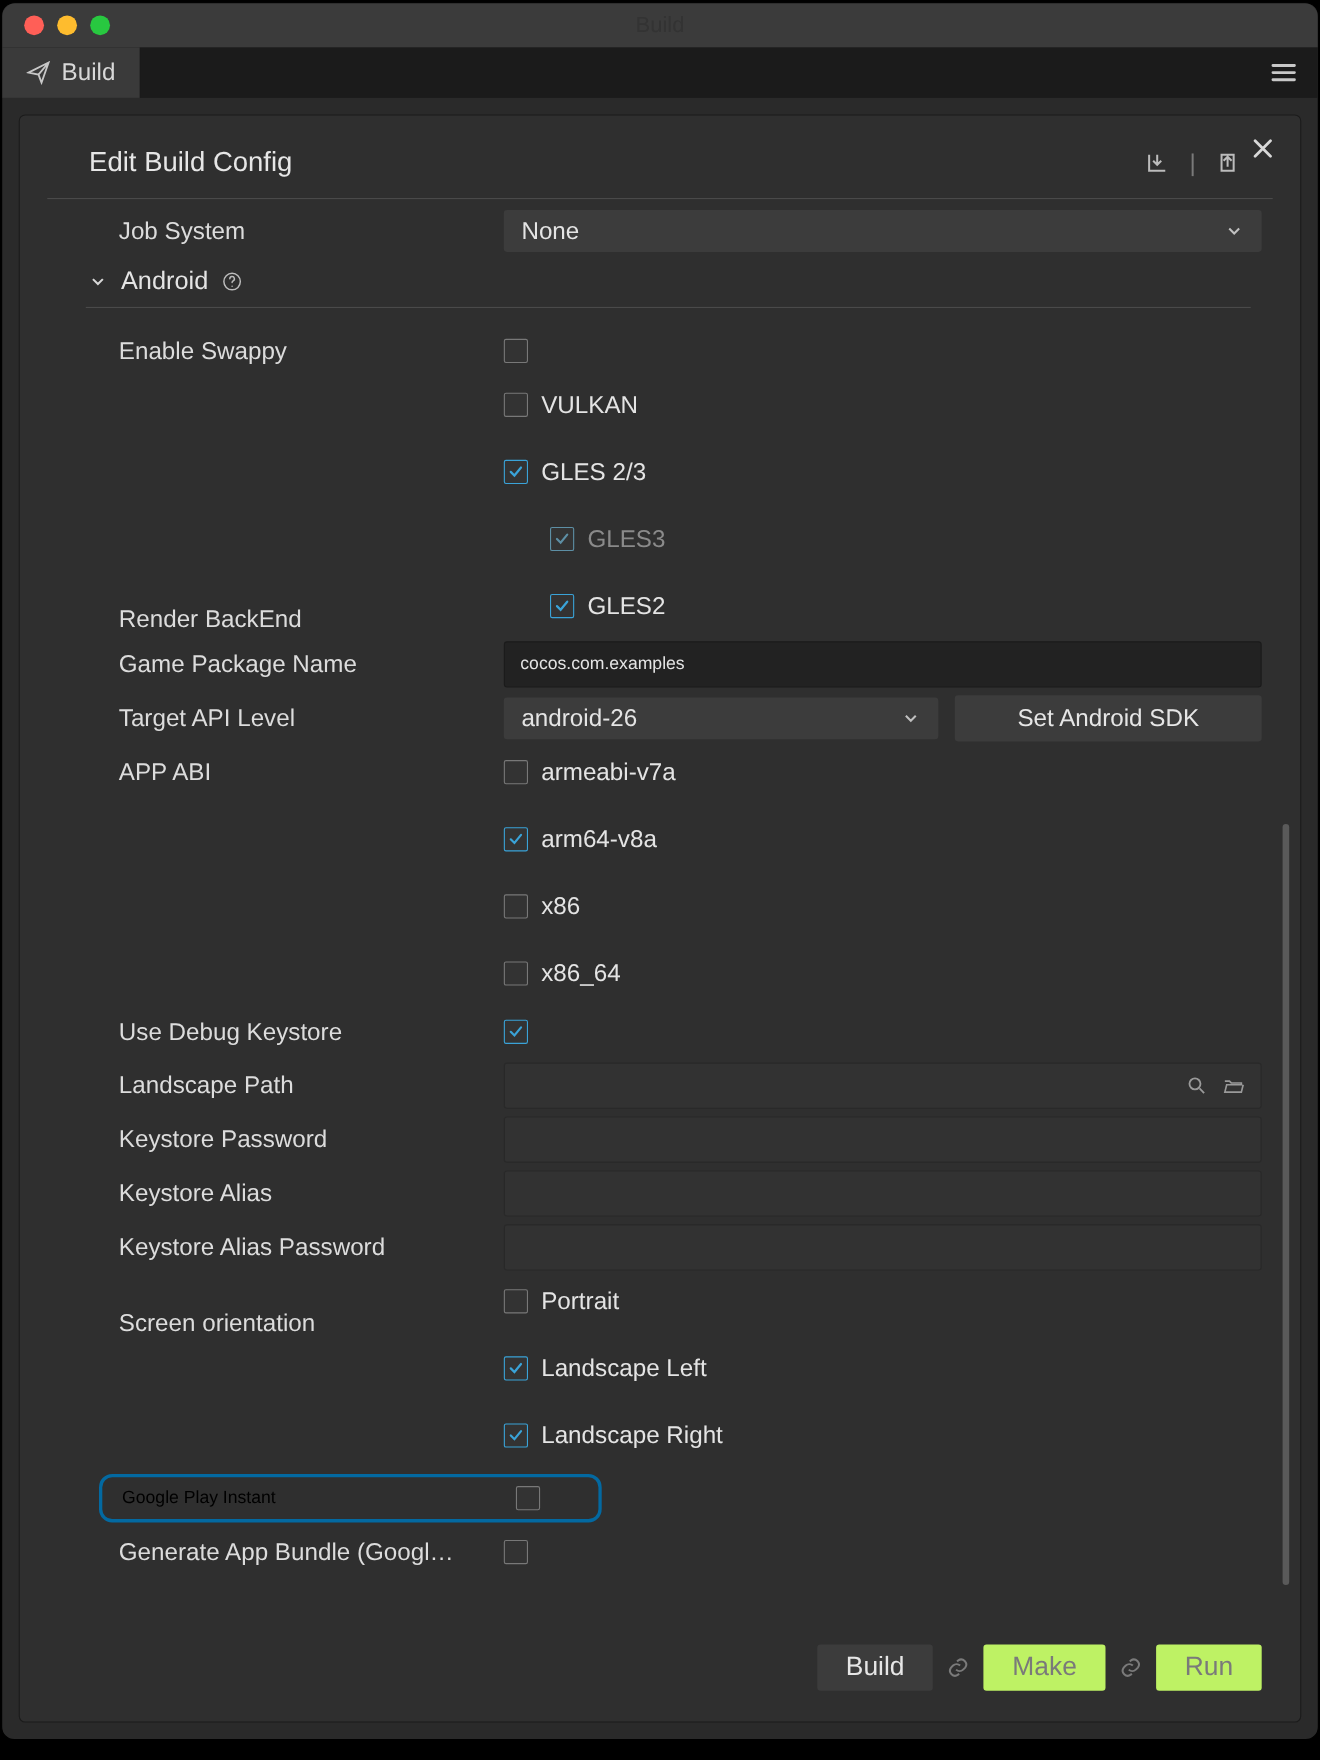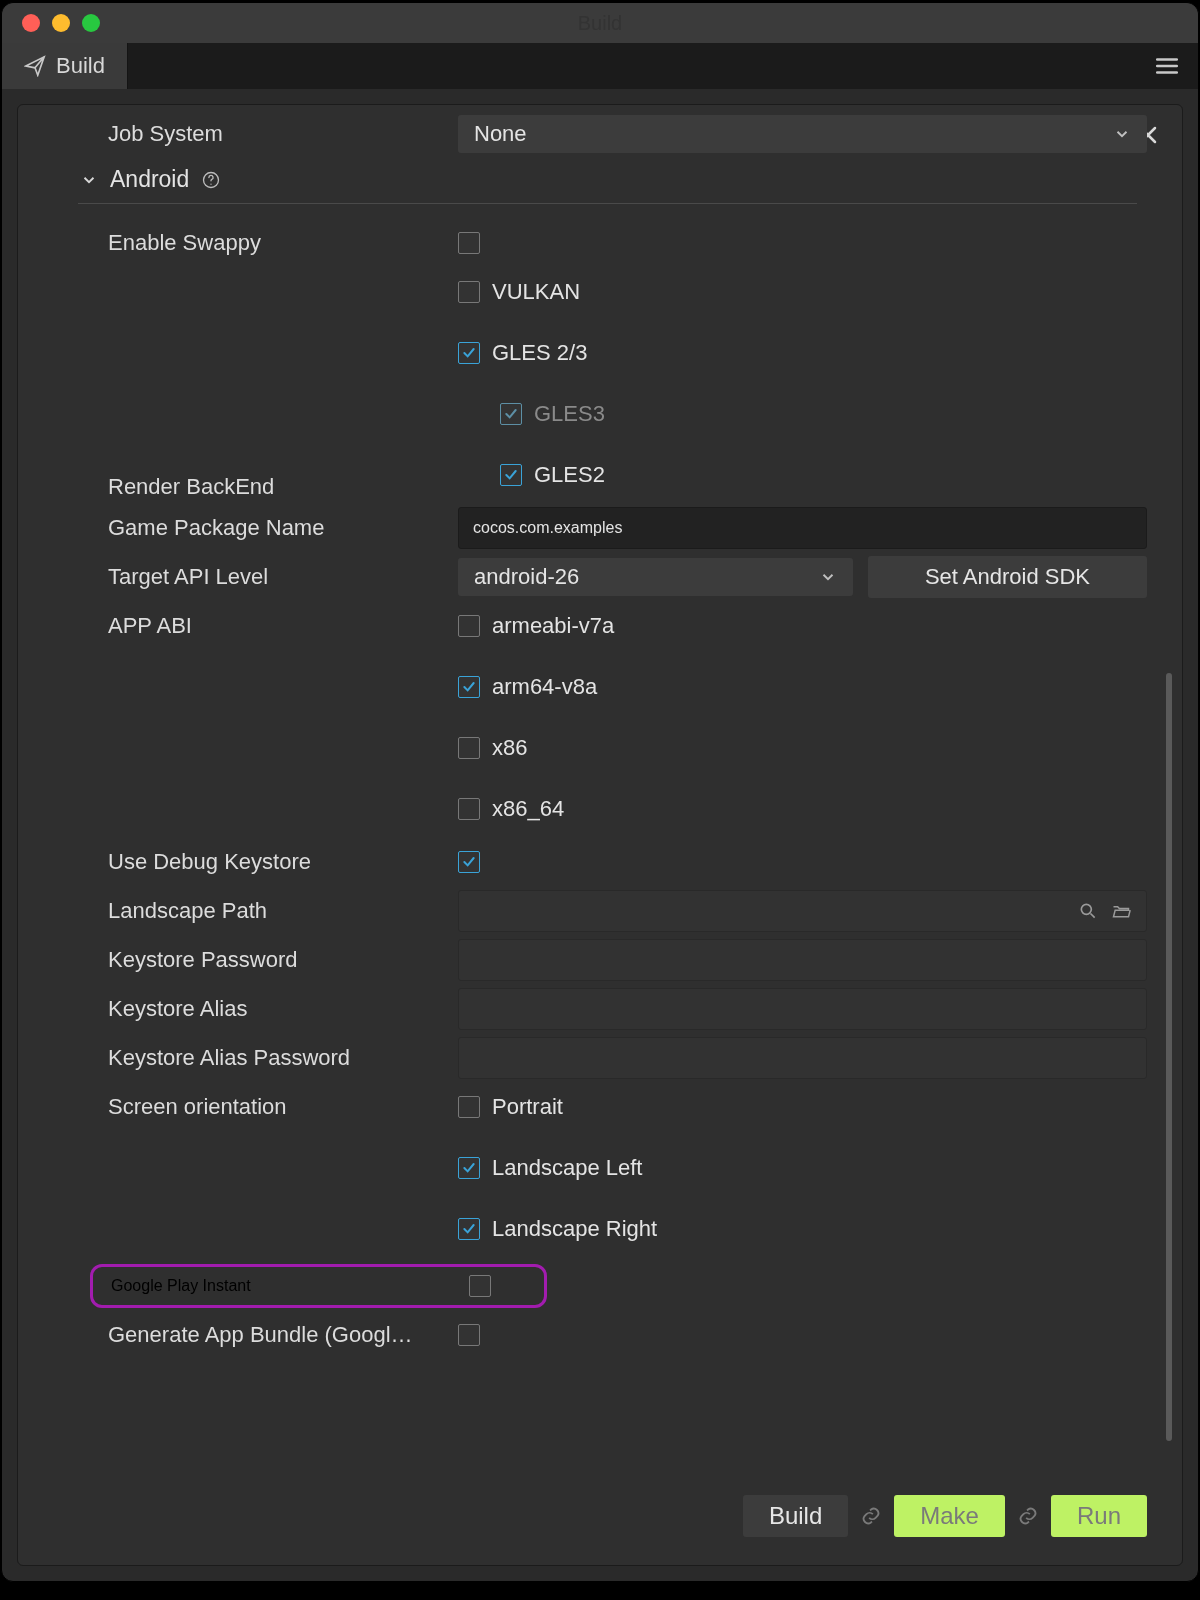--- a/index.html
+++ b/index.html
@@ -149,21 +149,21 @@
   }
   .chk.checked { border-color:#3aa3d8; }
   .chk.checked svg path { stroke:#3aa3d8; }
   .chk.dimchk { border-color:#5d8fa5; }
   .chk.dimchk svg path { stroke:#5d8fa5; }
   .chk-row { display:flex; align-items:center; gap:12px; height:42px; margin-bottom:4px;}
   .chk-label { color:#e4e4e4; font-size:22px; }
   .chk-label.faded { color:#8a8a8a; }
   .indent { padding-left:42px; }
   .highlight-row {
-    border: 3px solid #a21caf;
+    border: 3px solid #0369a1;
     border-radius: 12px;
     padding: 8px 10px 8px 14px;
     display:flex; align-items:center;
     margin-left: 12px; margin-right: 600px;
     margin-top: 10px; margin-bottom: 6px;
   }
   .highlight-row .label { width: 362px; padding-left: 4px;}
   .footer {
     display:flex; justify-content:flex-end; align-items:center;
     gap:12px;
@@ -206,20 +206,40 @@
     </div>
   </div>
 
   <div class="panel">
     <div class="close-x">
       <span>
         <svg width="24" height="24" viewBox="0 0 24 24">
             <path d="M5 5 L19 19 M19 5 L5 19" stroke="#d8d8d8" stroke-width="2.5" stroke-linecap="round"></path>
           </svg>
       </span>
+    </div>
+    <div class="panel-header">
+      <div class="panel-title">Edit Build Config</div>
+      <div class="panel-actions">
+        <span>
+          <span>
+            <svg width="22" height="22" viewBox="0 0 24 24">
+                <path d="M4 4v16h16 M12 4v10 M8 10l4 4 4-4" fill="none" stroke="#bcbcbc" stroke-width="2"></path>
+              </svg>
+          </span>
+        </span>
+        <span class="bar">|</span>
+        <span>
+          <span>
+            <svg width="22" height="22" viewBox="0 0 24 24">
+                <path d="M6 4h12v16H6z M12 16V6 M8 10l4-4 4 4" fill="none" stroke="#bcbcbc" stroke-width="2"></path>
+              </svg>
+          </span>
+        </span>
+      </div>
     </div>
 
     <div class="body">
 
       <div class="row">
         <div class="label">Job System</div>
         <div class="controls">
           <div class="select">
             <span>None</span>
             <span>
@@ -384,21 +404,21 @@
       </div>
 
       <div class="row">
         <div class="label">Keystore Alias Password</div>
         <div class="controls">
             <div class="input dim"></div>
           </div>
       </div>
 
       <div class="row" style="align-items:flex-start;">
-        <div class="label" style="padding-top:8px;">Screen orientation</div>
+        <div class="label" style="padding-top:8px;margin-top:20px;">Screen orientation</div>
         <div class="controls" style="flex-direction:column; align-items:flex-start;">
           <div class="chk-row">
             <span class="chk"></span>
             <span class="chk-label">Portrait</span>
           </div>
           <div class="chk-row">
             <span class="chk checked">
               <svg width="16" height="16" viewBox="0 0 24 24">
                   <path d="M5 12l5 5 9-11" fill="none" stroke="#3aa3d8" stroke-width="3" stroke-linecap="round"></path>
                 </svg>

